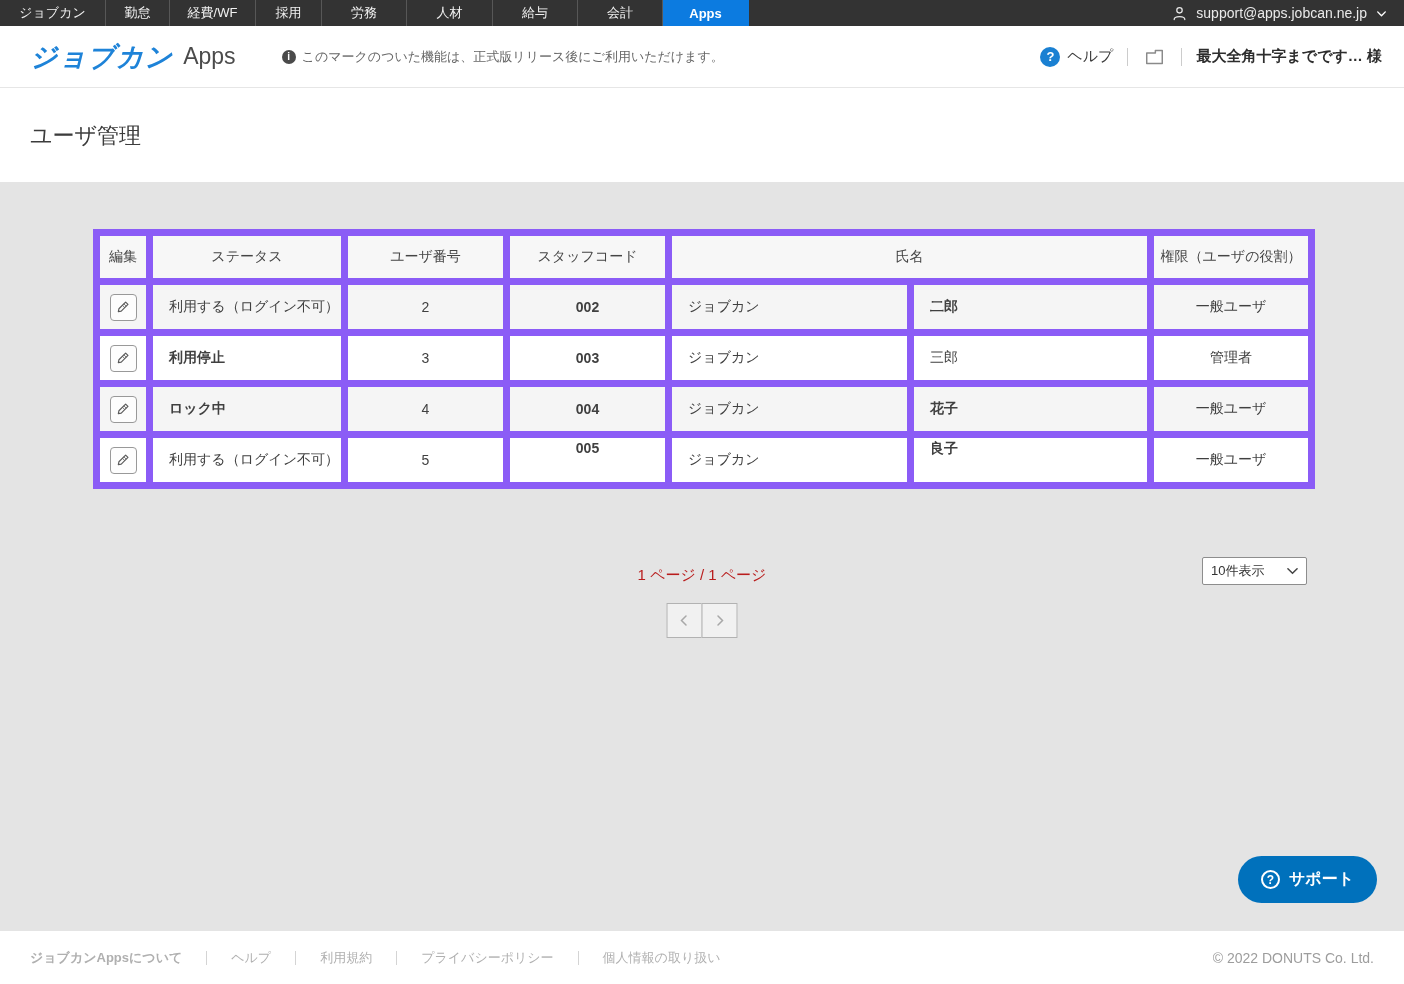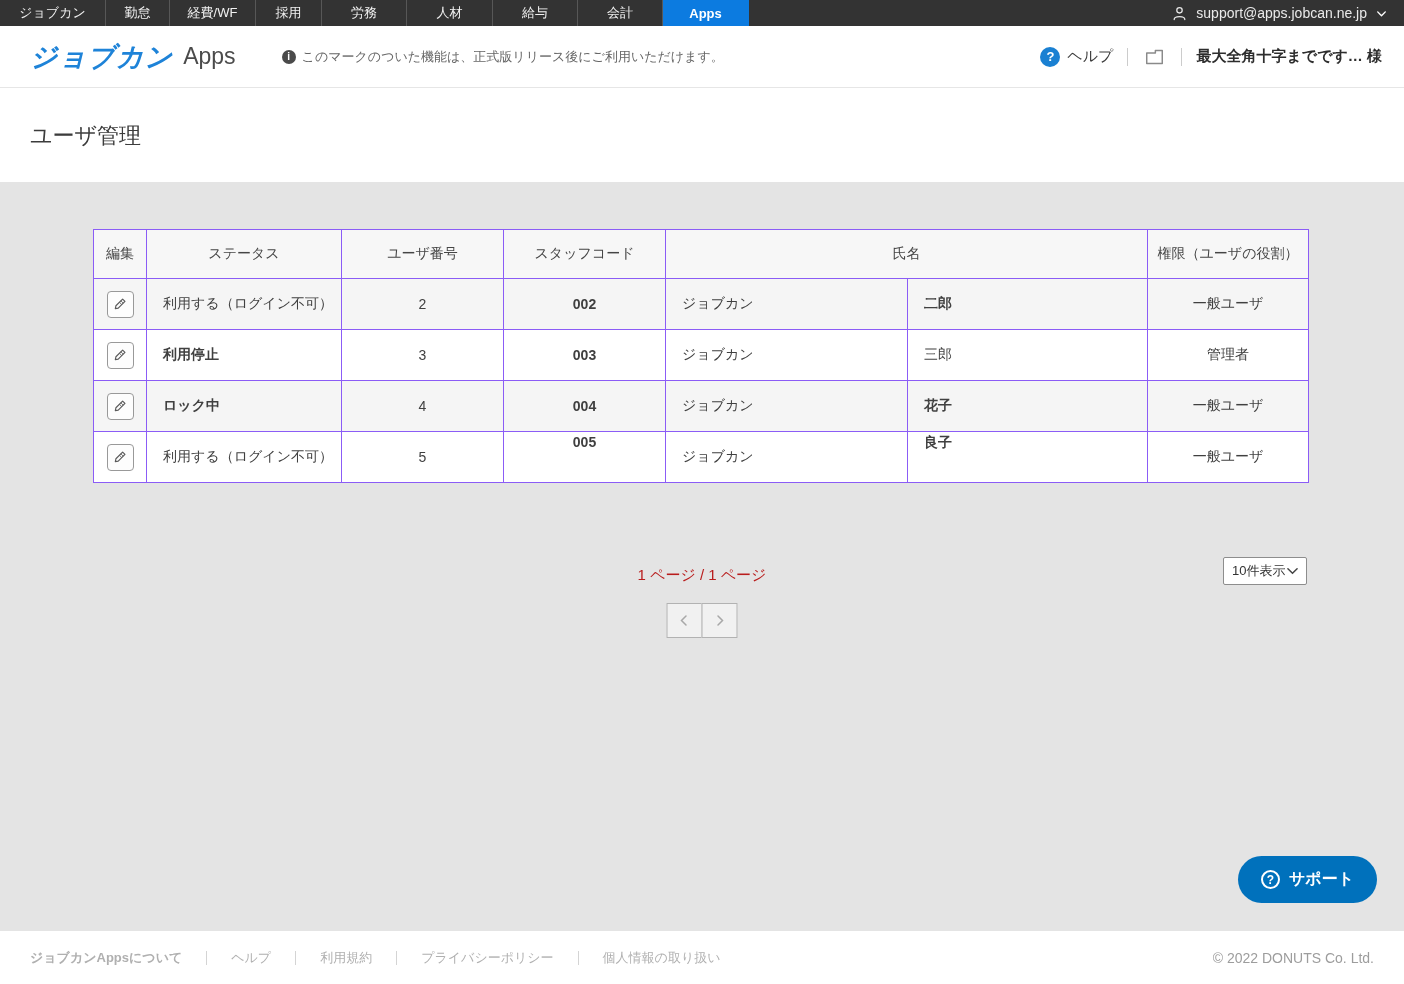--- a/index.html
+++ b/index.html
@@ -38,37 +38,37 @@
   .username { font-size:15px; font-weight:600; color:#2d2d2d; white-space:nowrap; }
 
   
   .title-band { height:94px; background:#fff; }
   .page-title { margin:0; padding:33px 0 0 30px; font-size:22px; font-weight:500; color:#3c3c3c; }
 
   
   .content { position:relative; height:749px; background:#e4e4e4; }
 
   table.users { position:absolute; left:93px; top:47px; border-collapse:collapse; background:#fff; table-layout:fixed; }
-  .users th, .users td { border:1px solid #8b5cf6; }
+  .users th, .users td { border:7px solid #8b5cf6; }
   .users th { height:49px; background:#f7f7f7; font-size:14px; font-weight:400; color:#454545; }
   .users td { height:51px; font-size:14px; color:#404040; text-align:center; background:#fff; }
   tr.alt td { background:#f5f5f5; }
   td.cell-left { text-align:left; padding-left:16px; }
   .bold { font-weight:700; }
   td.raised { vertical-align:top; padding-top:2px; }
   .edit-btn { width:27px; height:27px; border:1px solid #999; border-radius:4px; background:#fdfdfd;
               display:inline-flex; align-items:center; justify-content:center; padding:0; cursor:pointer; }
 
   .page-label { position:absolute; top:384px; left:0; width:100%; text-align:center; font-size:15px; color:#b91c1c; }
   .pager { position:absolute; top:421px; left:50%; transform:translateX(-50%); display:flex; }
   .pager-btn { width:36px; height:35px; border:1px solid #b2b2b2; background:#f1f1f1;
                display:flex; align-items:center; justify-content:center; padding:0; cursor:pointer; }
   .pager-btn + .pager-btn { margin-left:-1px; }
 
-  .page-size { position:absolute; top:375px; right:97px; width:84px; height:28px; background:#fff;
+  .page-size { position:absolute; top:375px; right:97px; width:105px; height:28px; background:#fff;
                border:1px solid #8d8d8d; border-radius:2px; display:flex; align-items:center;
                justify-content:space-between; padding:0 8px; font-size:13px; color:#333; cursor:pointer; }
 
   .support-btn { position:absolute; top:674px; right:27px; width:139px; height:47px; border-radius:24px;
                  background:#0071bc; border:none; color:#fff; display:flex; align-items:center;
                  justify-content:center; gap:9px; font-size:16px; font-weight:700; cursor:pointer; }
   .support-q { width:19px; height:19px; border:2px solid #fff; border-radius:50%; font-size:12px;
                font-weight:700; display:flex; align-items:center; justify-content:center; color:#fff; }
 
   

